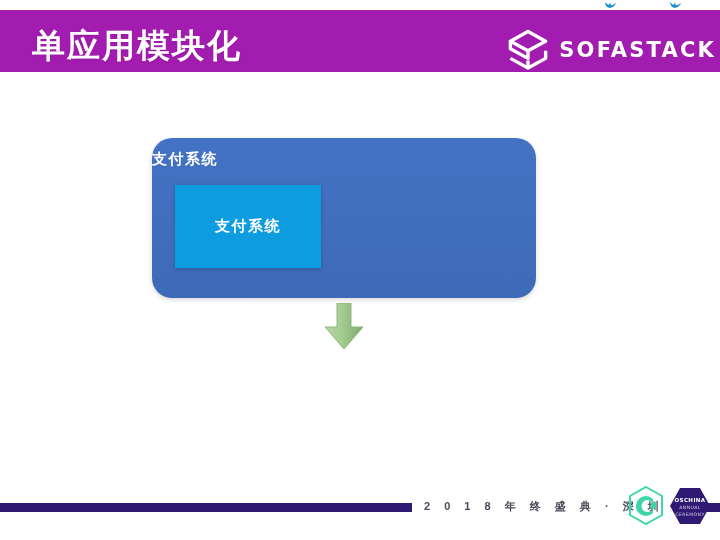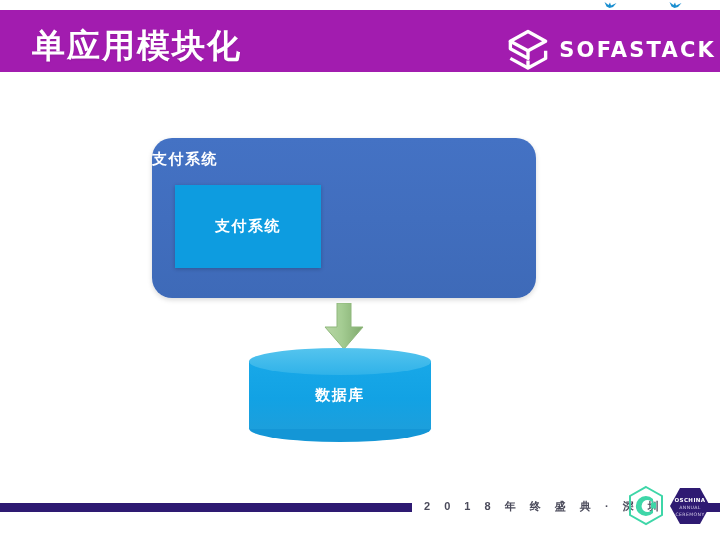--- a/index.html
+++ b/index.html
@@ -238,26 +238,20 @@
     <defs>
       <linearGradient id="arrGrad" x1="0" y1="0" x2="1" y2="0">
         <stop offset="0%" stop-color="#B9D6A6"></stop>
         <stop offset="45%" stop-color="#A4CC92"></stop>
         <stop offset="100%" stop-color="#7FA96C"></stop>
       </linearGradient>
     </defs>
     <path d="M17 0 L31 0 L31 24 L43 24 L24 46 L5 24 L17 24 Z" fill="url(#arrGrad)" stroke="#8FB87C" stroke-width="1"></path>
   </svg>
 
-  <div class="db">
-    <div class="db-bottom"></div>
-    <div class="db-body"></div>
-    <div class="db-top"></div>
-    <div class="db-label">数据库</div>
-  </div>
 
   <div class="footer-rule-left"></div>
   <div class="footer-text">2 0 1 8 年 终 盛 典 · 深 圳</div>
   <div class="footer-rule-right"></div>
 
   <svg class="oschina-logo" viewBox="0 0 92 46">
 
     <polygon points="22,2 38,11 38,30 22,39 6,30 6,11" fill="none" stroke="#3ED6A8" stroke-width="2"></polygon>
     <path d="M29 14 A10 10 0 1 0 29 28 L29 23.5 A6 6 0 1 1 29 18.5 Z" fill="#3ED6A8"></path>
     <rect x="27" y="17.5" width="5" height="6" fill="#3ED6A8"></rect>

